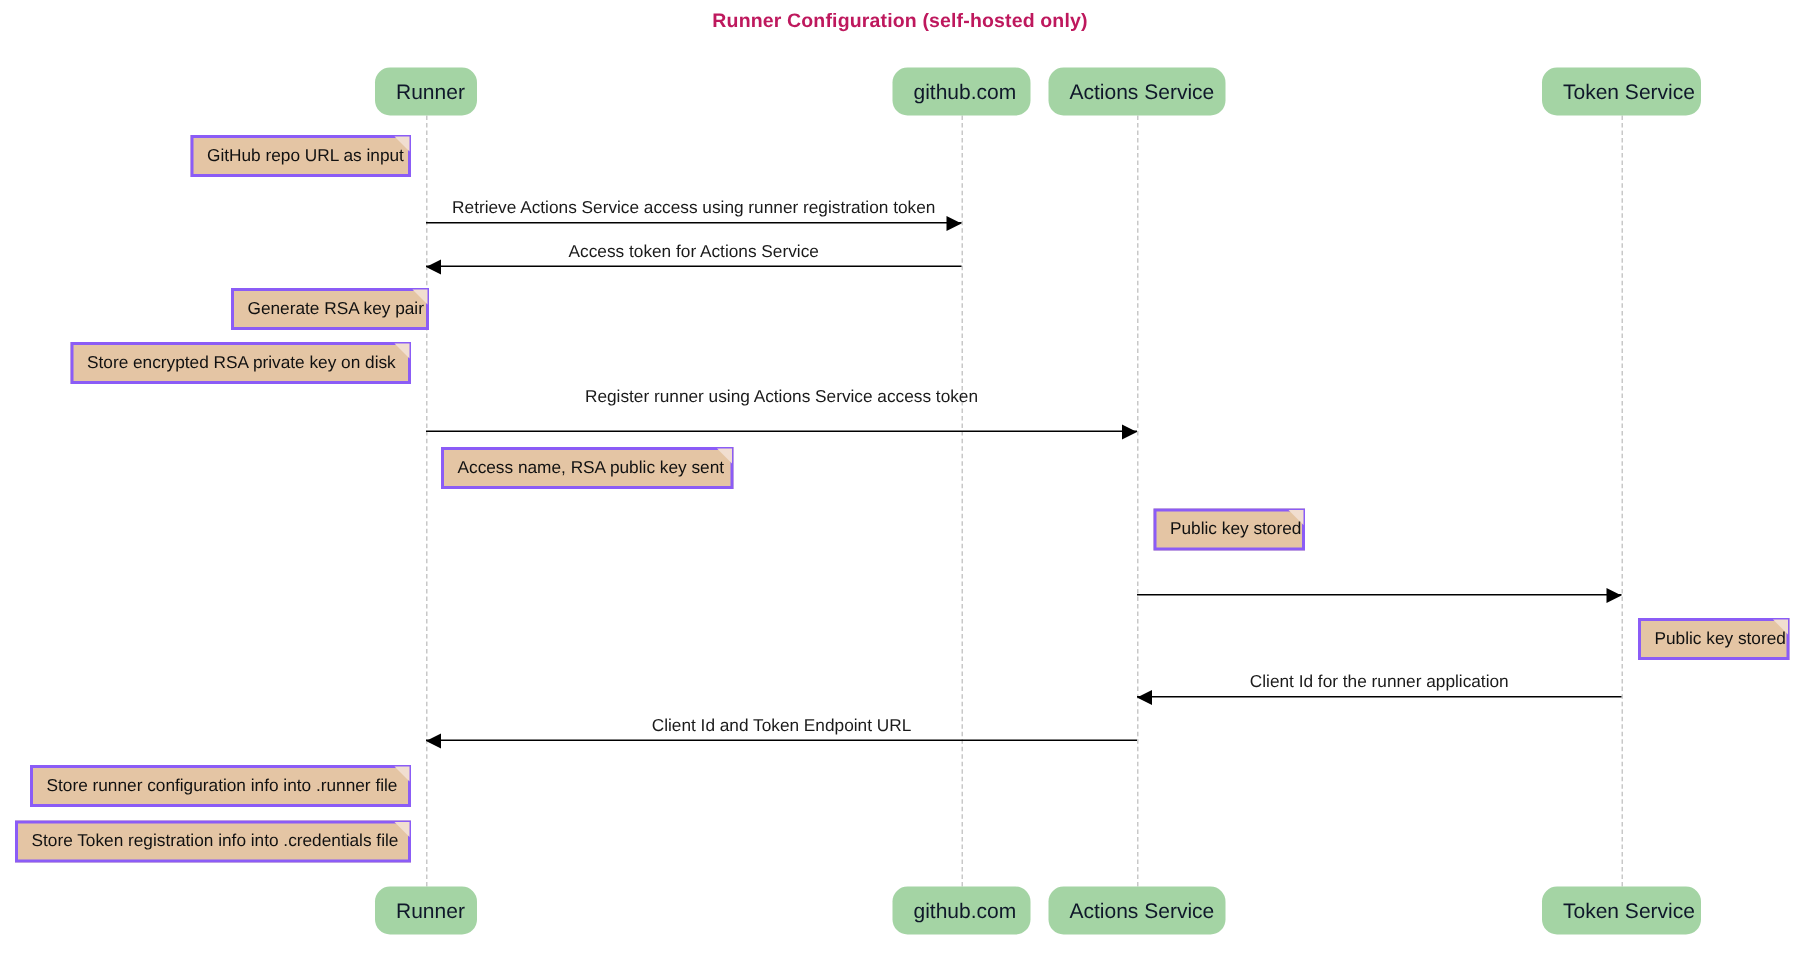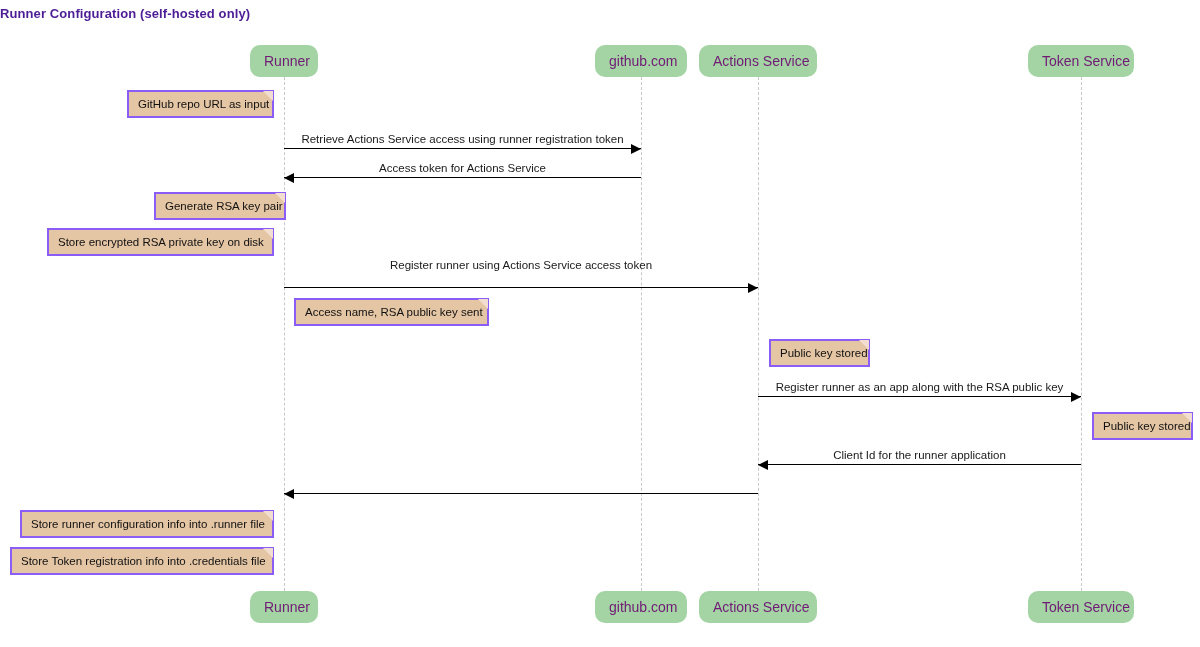--- a/index.html
+++ b/index.html
@@ -21,43 +21,44 @@
     left: 0; top: 0;
     width: 1200px;
     height: 647px;
   }
 
   .title {
     position: absolute;
     left: 0;
     top: 6px;
     width: 1200px;
+    text-align: center;
     font-size: 13px;
     font-weight: bold;
-    color: #4c1d95;
+    color: #be185d;
     letter-spacing: 0.1px;
   }
 
   
   .lifeline {
     position: absolute;
     width: 0;
     border-left: 1px dashed #c8c8c8;
   }
 
   
   .participant {
     position: absolute;
     background: #a4d4a4;
     border-radius: 10px;
     height: 32px;
     line-height: 32px;
     text-align: center;
     font-size: 14px;
-    color: #701a75;
+    color: #0f172a;
     box-sizing: border-box;
     white-space: nowrap;
     padding: 0 14px;
   }
 
   
   .msg {
     position: absolute;
     height: 0;
     border-top: 1px solid #000000;
@@ -143,26 +144,26 @@
     <div class="arrowhead right" style="top: 144px; left: 631px;"></div>
     <div class="msg-label" style="left: 284px; width: 357px; top: 132px;">Retrieve Actions Service access using runner registration token</div>
     <div class="msg" style="left: 284px; top: 177px; width: 357px;"></div>
     <div class="arrowhead left" style="top: 173px; left: 284px;"></div>
     <div class="msg-label" style="left: 284px; width: 357px; top: 161px;">Access token for Actions Service</div>
     <div class="msg" style="left: 284px; top: 287px; width: 474px;"></div>
     <div class="arrowhead right" style="top: 283px; left: 748px;"></div>
     <div class="msg-label" style="left: 284px; width: 474px; top: 258px;">Register runner using Actions Service access token</div>
     <div class="msg" style="left: 758px; top: 396px; width: 323px;"></div>
     <div class="arrowhead right" style="top: 392px; left: 1071px;"></div>
-    <div class="msg-label" style="left: 758px; width: 323px; top: 380px;">Register runner as an app along with the RSA public key</div>
     <div class="msg" style="left: 758px; top: 464px; width: 323px;"></div>
     <div class="arrowhead left" style="top: 460px; left: 758px;"></div>
     <div class="msg-label" style="left: 758px; width: 323px; top: 448px;">Client Id for the runner application</div>
     <div class="msg" style="left: 284px; top: 493px; width: 474px;"></div>
     <div class="arrowhead left" style="top: 489px; left: 284px;"></div>
+    <div class="msg-label" style="left: 284px; width: 474px; top: 477px;">Client Id and Token Endpoint URL</div>
     <div class="note" style="left: 127px; top: 90px; width: 147px;"><span class="fold-edge"></span><span class="fold"></span><span class="note-inner">GitHub repo URL as input</span></div>
     <div class="note" style="left: 142px; top: 192px; width: 132px; margin-left: 12px;"><span class="fold-edge"></span><span class="fold"></span><span class="note-inner">Generate RSA key pair</span></div>
     <div class="note" style="left: 47px; top: 228px; width: 227px;"><span class="fold-edge"></span><span class="fold"></span><span class="note-inner">Store encrypted RSA private key on disk</span></div>
     <div class="note" style="left: 294px; top: 298px; width: 195px;"><span class="fold-edge"></span><span class="fold"></span><span class="note-inner">Access name, RSA public key sent</span></div>
     <div class="note" style="left: 769px; top: 339px; width: 101px;"><span class="fold-edge"></span><span class="fold"></span><span class="note-inner">Public key stored</span></div>
     <div class="note" style="left: 1092px; top: 412px; width: 101px;"><span class="fold-edge"></span><span class="fold"></span><span class="note-inner">Public key stored</span></div>
     <div class="note" style="left: 20px; top: 510px; width: 254px;"><span class="fold-edge"></span><span class="fold"></span><span class="note-inner">Store runner configuration info into .runner file</span></div>
     <div class="note" style="left: 10px; top: 547px; width: 264px;"><span class="fold-edge"></span><span class="fold"></span><span class="note-inner">Store Token registration info into .credentials file</span></div>
   </div>
 

